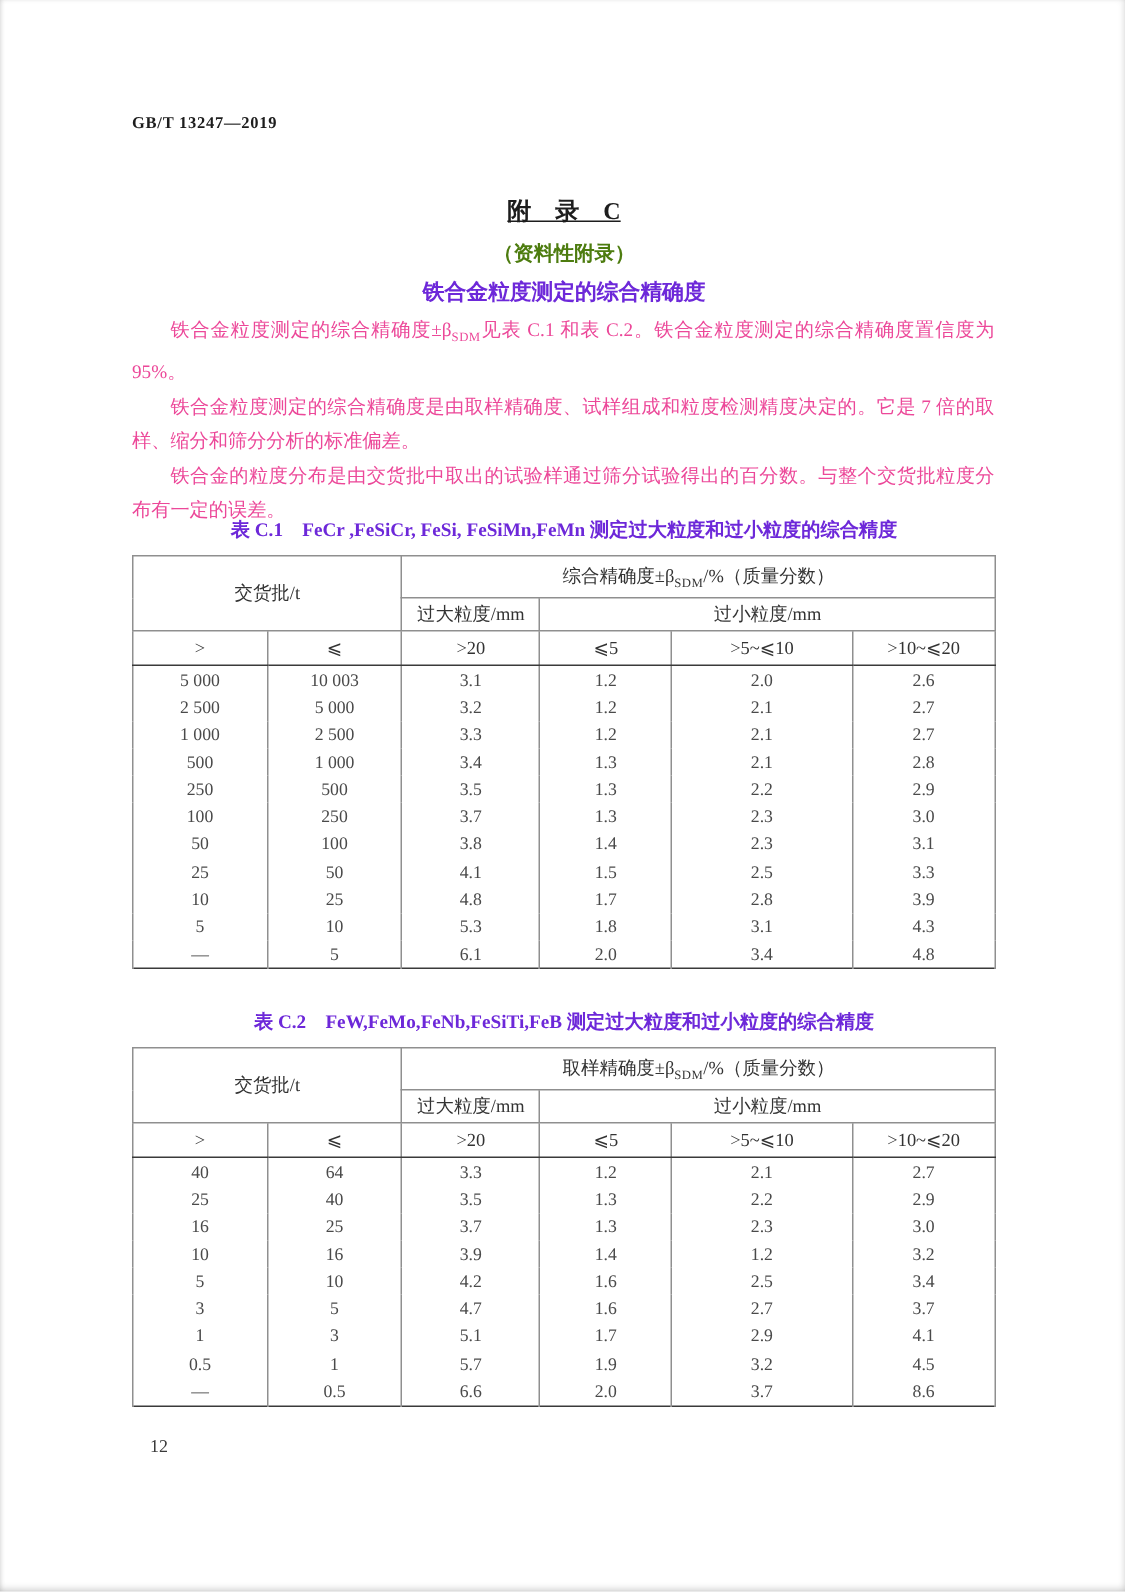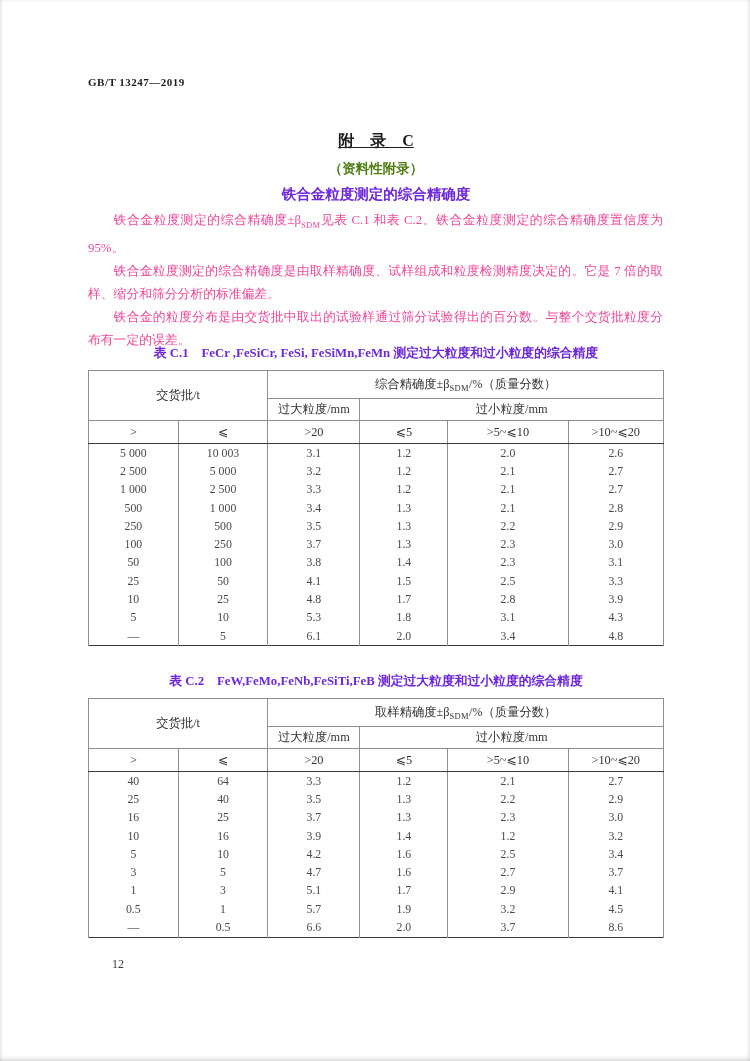--- a/index.html
+++ b/index.html
@@ -47,21 +47,21 @@
     font-weight:normal; padding:0;
   }
   table.std thead th { font-size:12.3px; color:#333; }
   table.std tr.h1 th { height:27px; }
   table.std tr.h2 th { height:21px; }
   table.std tr.cols th { height:22px; border-bottom:1.5px solid #3a3a3a; }
   table.std tbody td {
     height:18.3px; font-size:11.8px; color:#4a4a4a;
     border-top:none; border-bottom:none;
   }
-  .page-number { position:absolute; top:957px; left:112px; font-size:12px; color:#3a3a3a; }
+  .page-number { position:absolute; top:957px; left:100px; font-size:12px; color:#3a3a3a; }
 </style>
 </head>
 <body>
 
 <div class="page">
 
   <div class="doc-code">GB/T 13247—2019</div>
 
   <div class="title-block">
     <div class="appendix-title">附　录　C</div>

